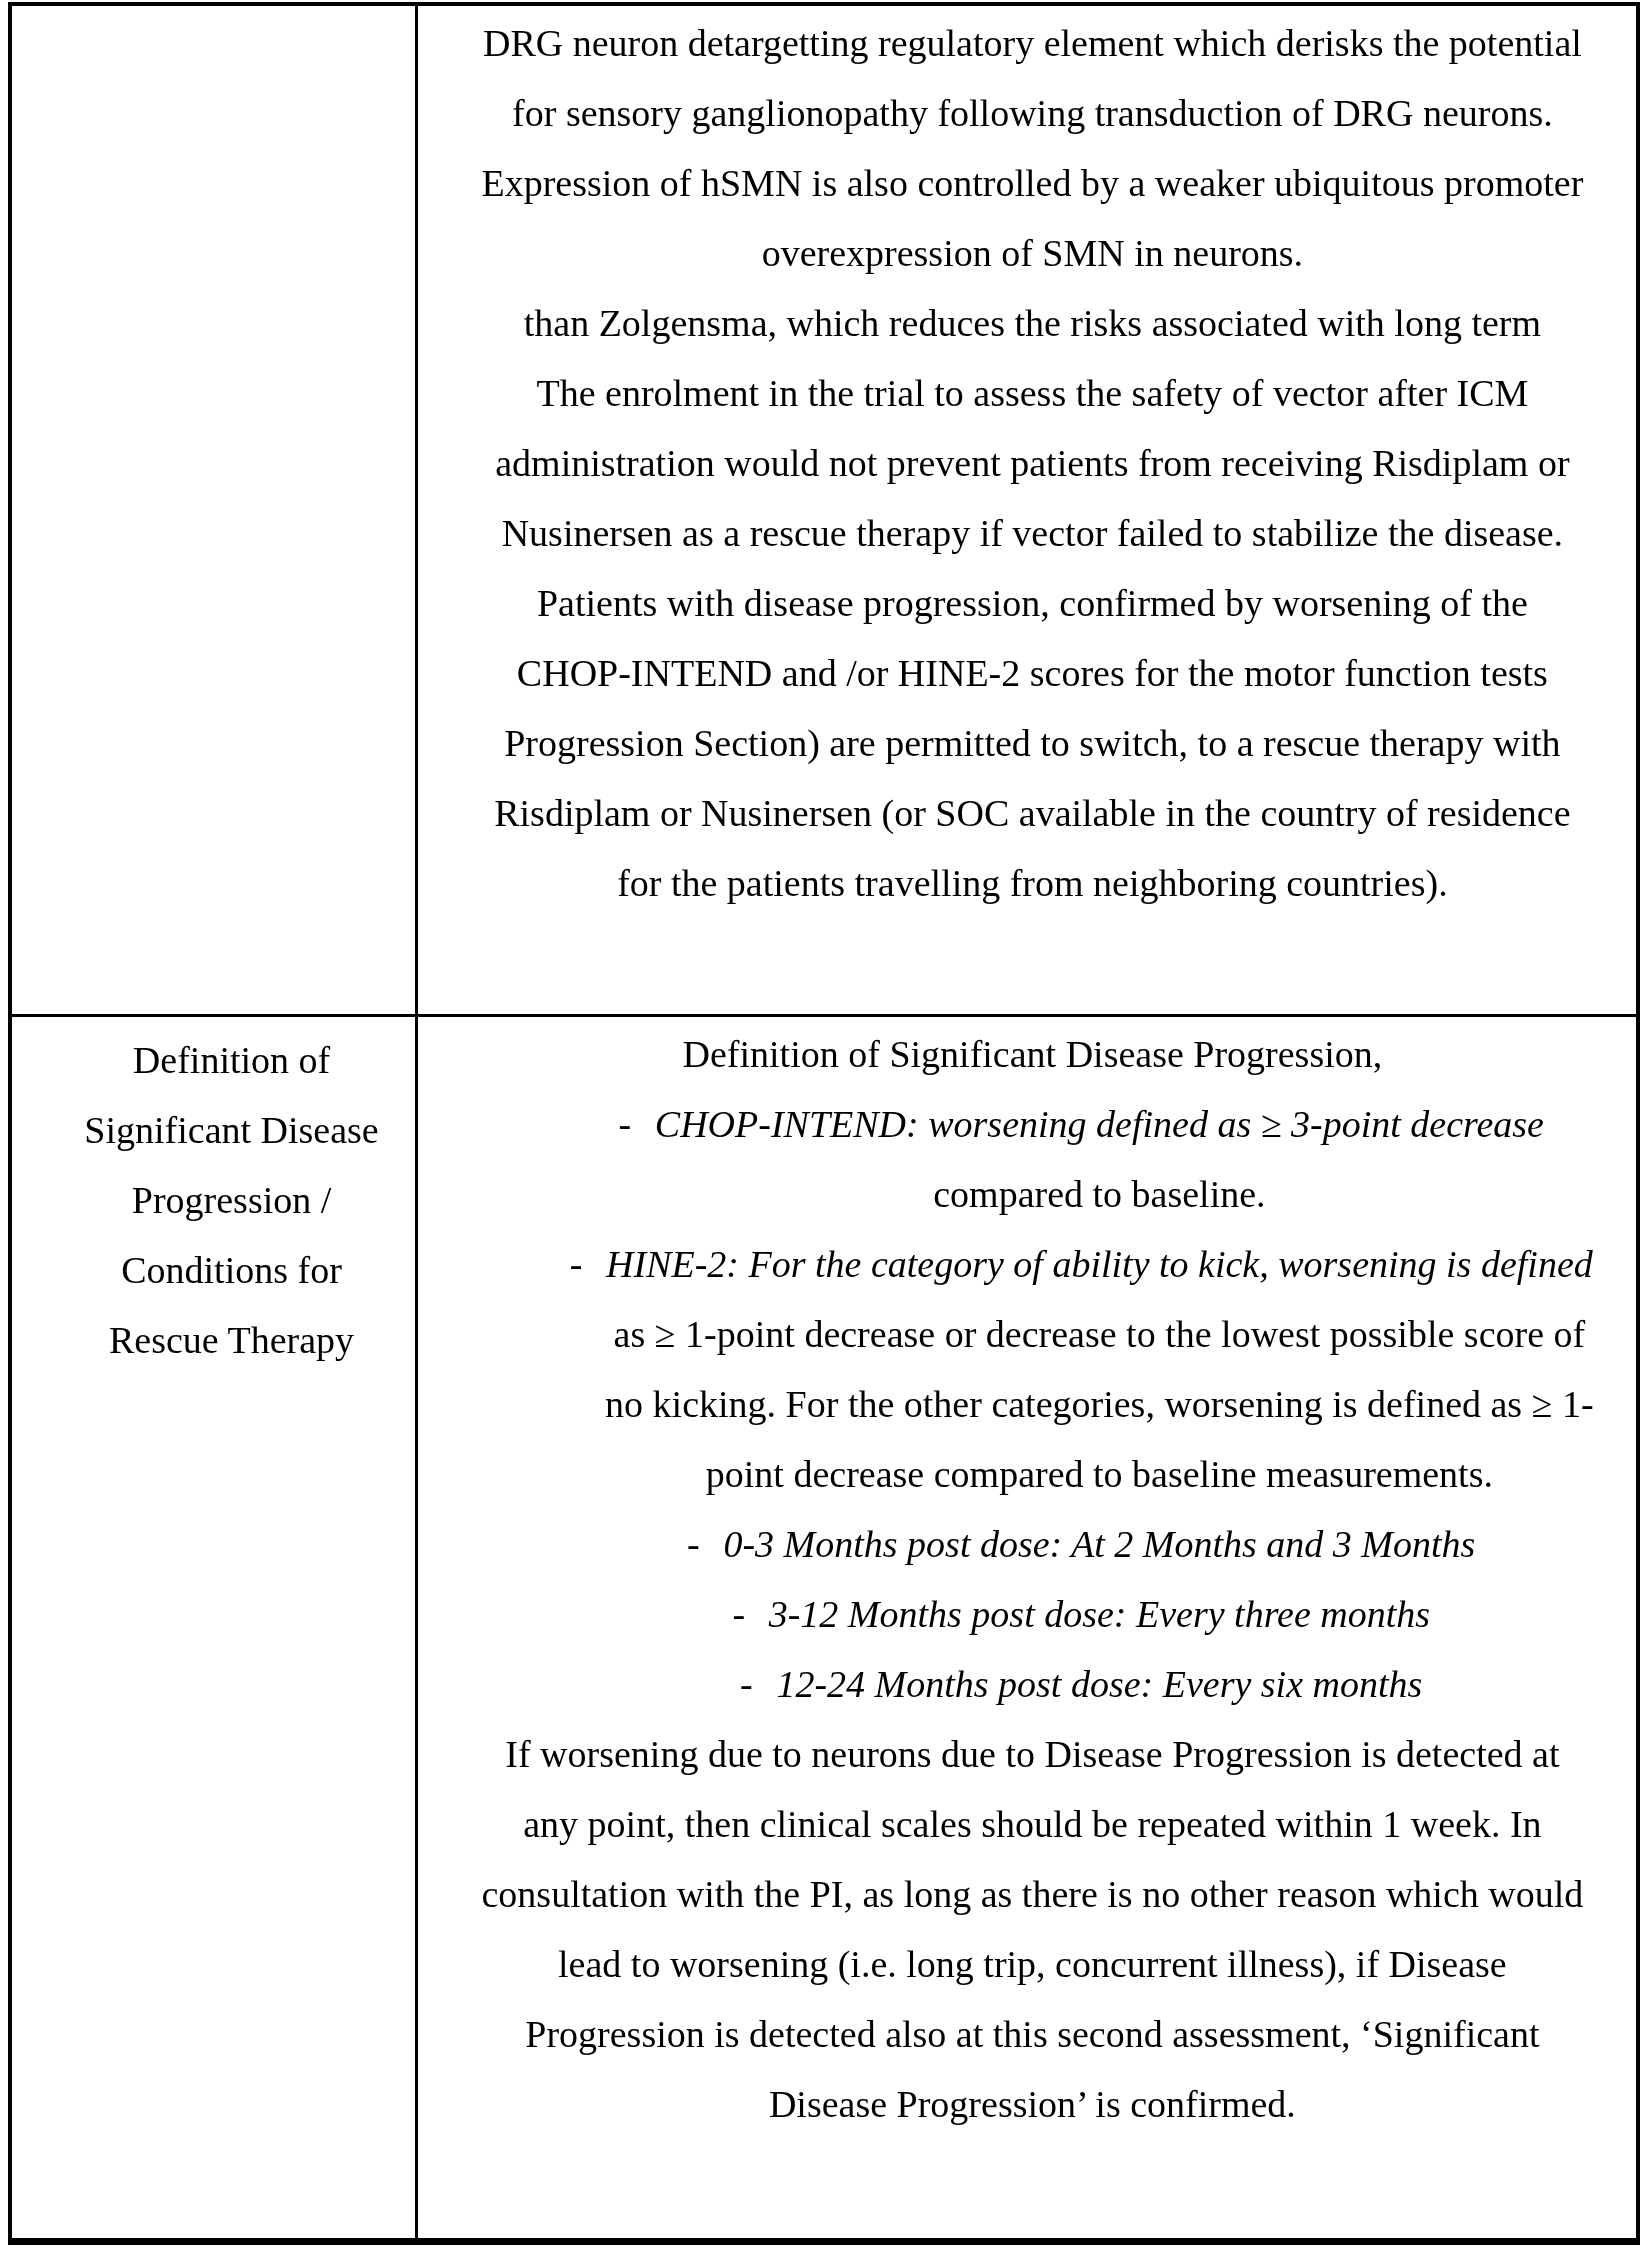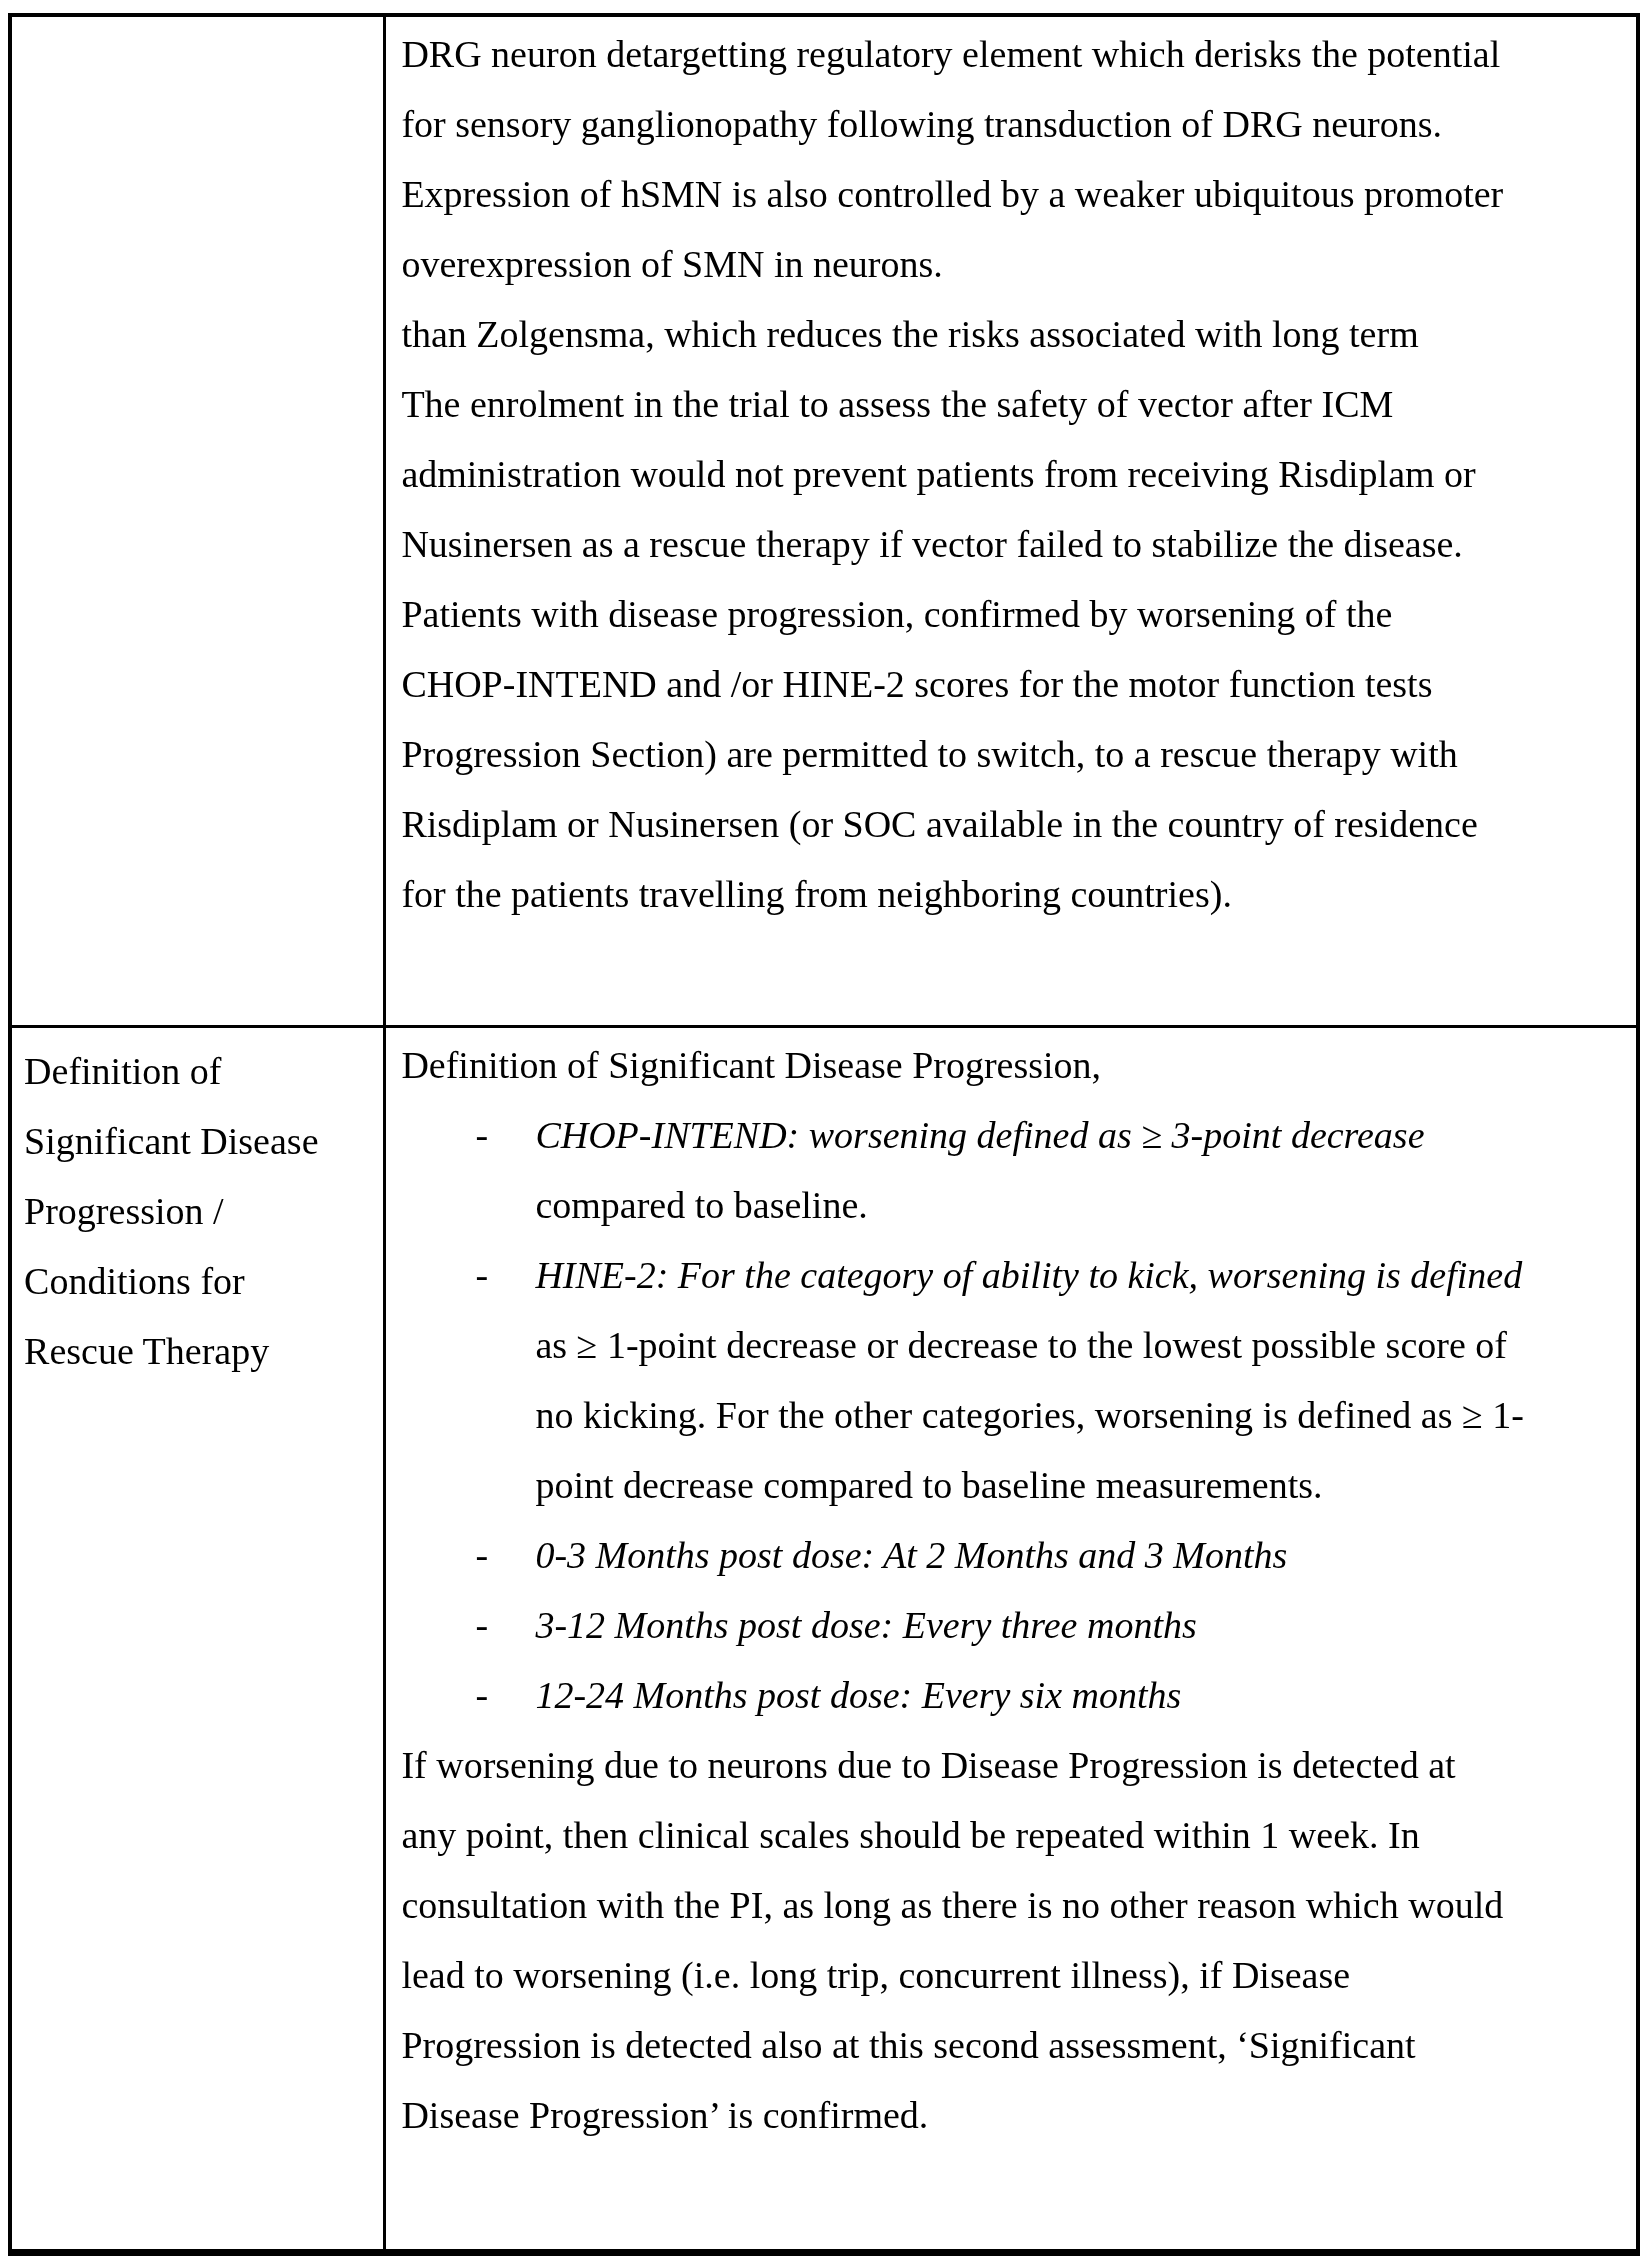--- a/index.html
+++ b/index.html
@@ -12,43 +12,45 @@
     height: 2261px;
     font-family: "Liberation Serif", "DejaVu Serif", serif;
     color: #000000;
     position: relative;
     overflow: hidden;
   }
   .doc-table {
     box-sizing: border-box;
     position: absolute;
     left: 8.4px;
-    top: 13px;
+    top: 2px;
     width: 1632px;
     height: 2243px;
     border: 4.2px solid #000000;
     border-bottom-width: 7.5px;
     background: #ffffff;
+    text-align: center;
   }
   .row {
     display: flex;
     box-sizing: border-box;
     overflow: hidden;
   }
   .row-1 { height: 1008px; }
   .row-2 { height: 1224px; border-top: 3.3px solid #000000; }
   .cell {
     box-sizing: border-box;
     overflow: hidden;
   }
   .cell-label {
     width: 374px;
     border-right: 3.3px solid #000000;
     padding: 8.4px 8.4px 0 11.7px;
     flex: none;
+    margin-left: 32px;
   }
   .cell-content {
     flex: 1;
     padding: 1.7px 5px 0 15px;
   }
   .line {
     line-height: 70px;
     font-size: 38px;
     white-space: nowrap;
     letter-spacing: 0px;

